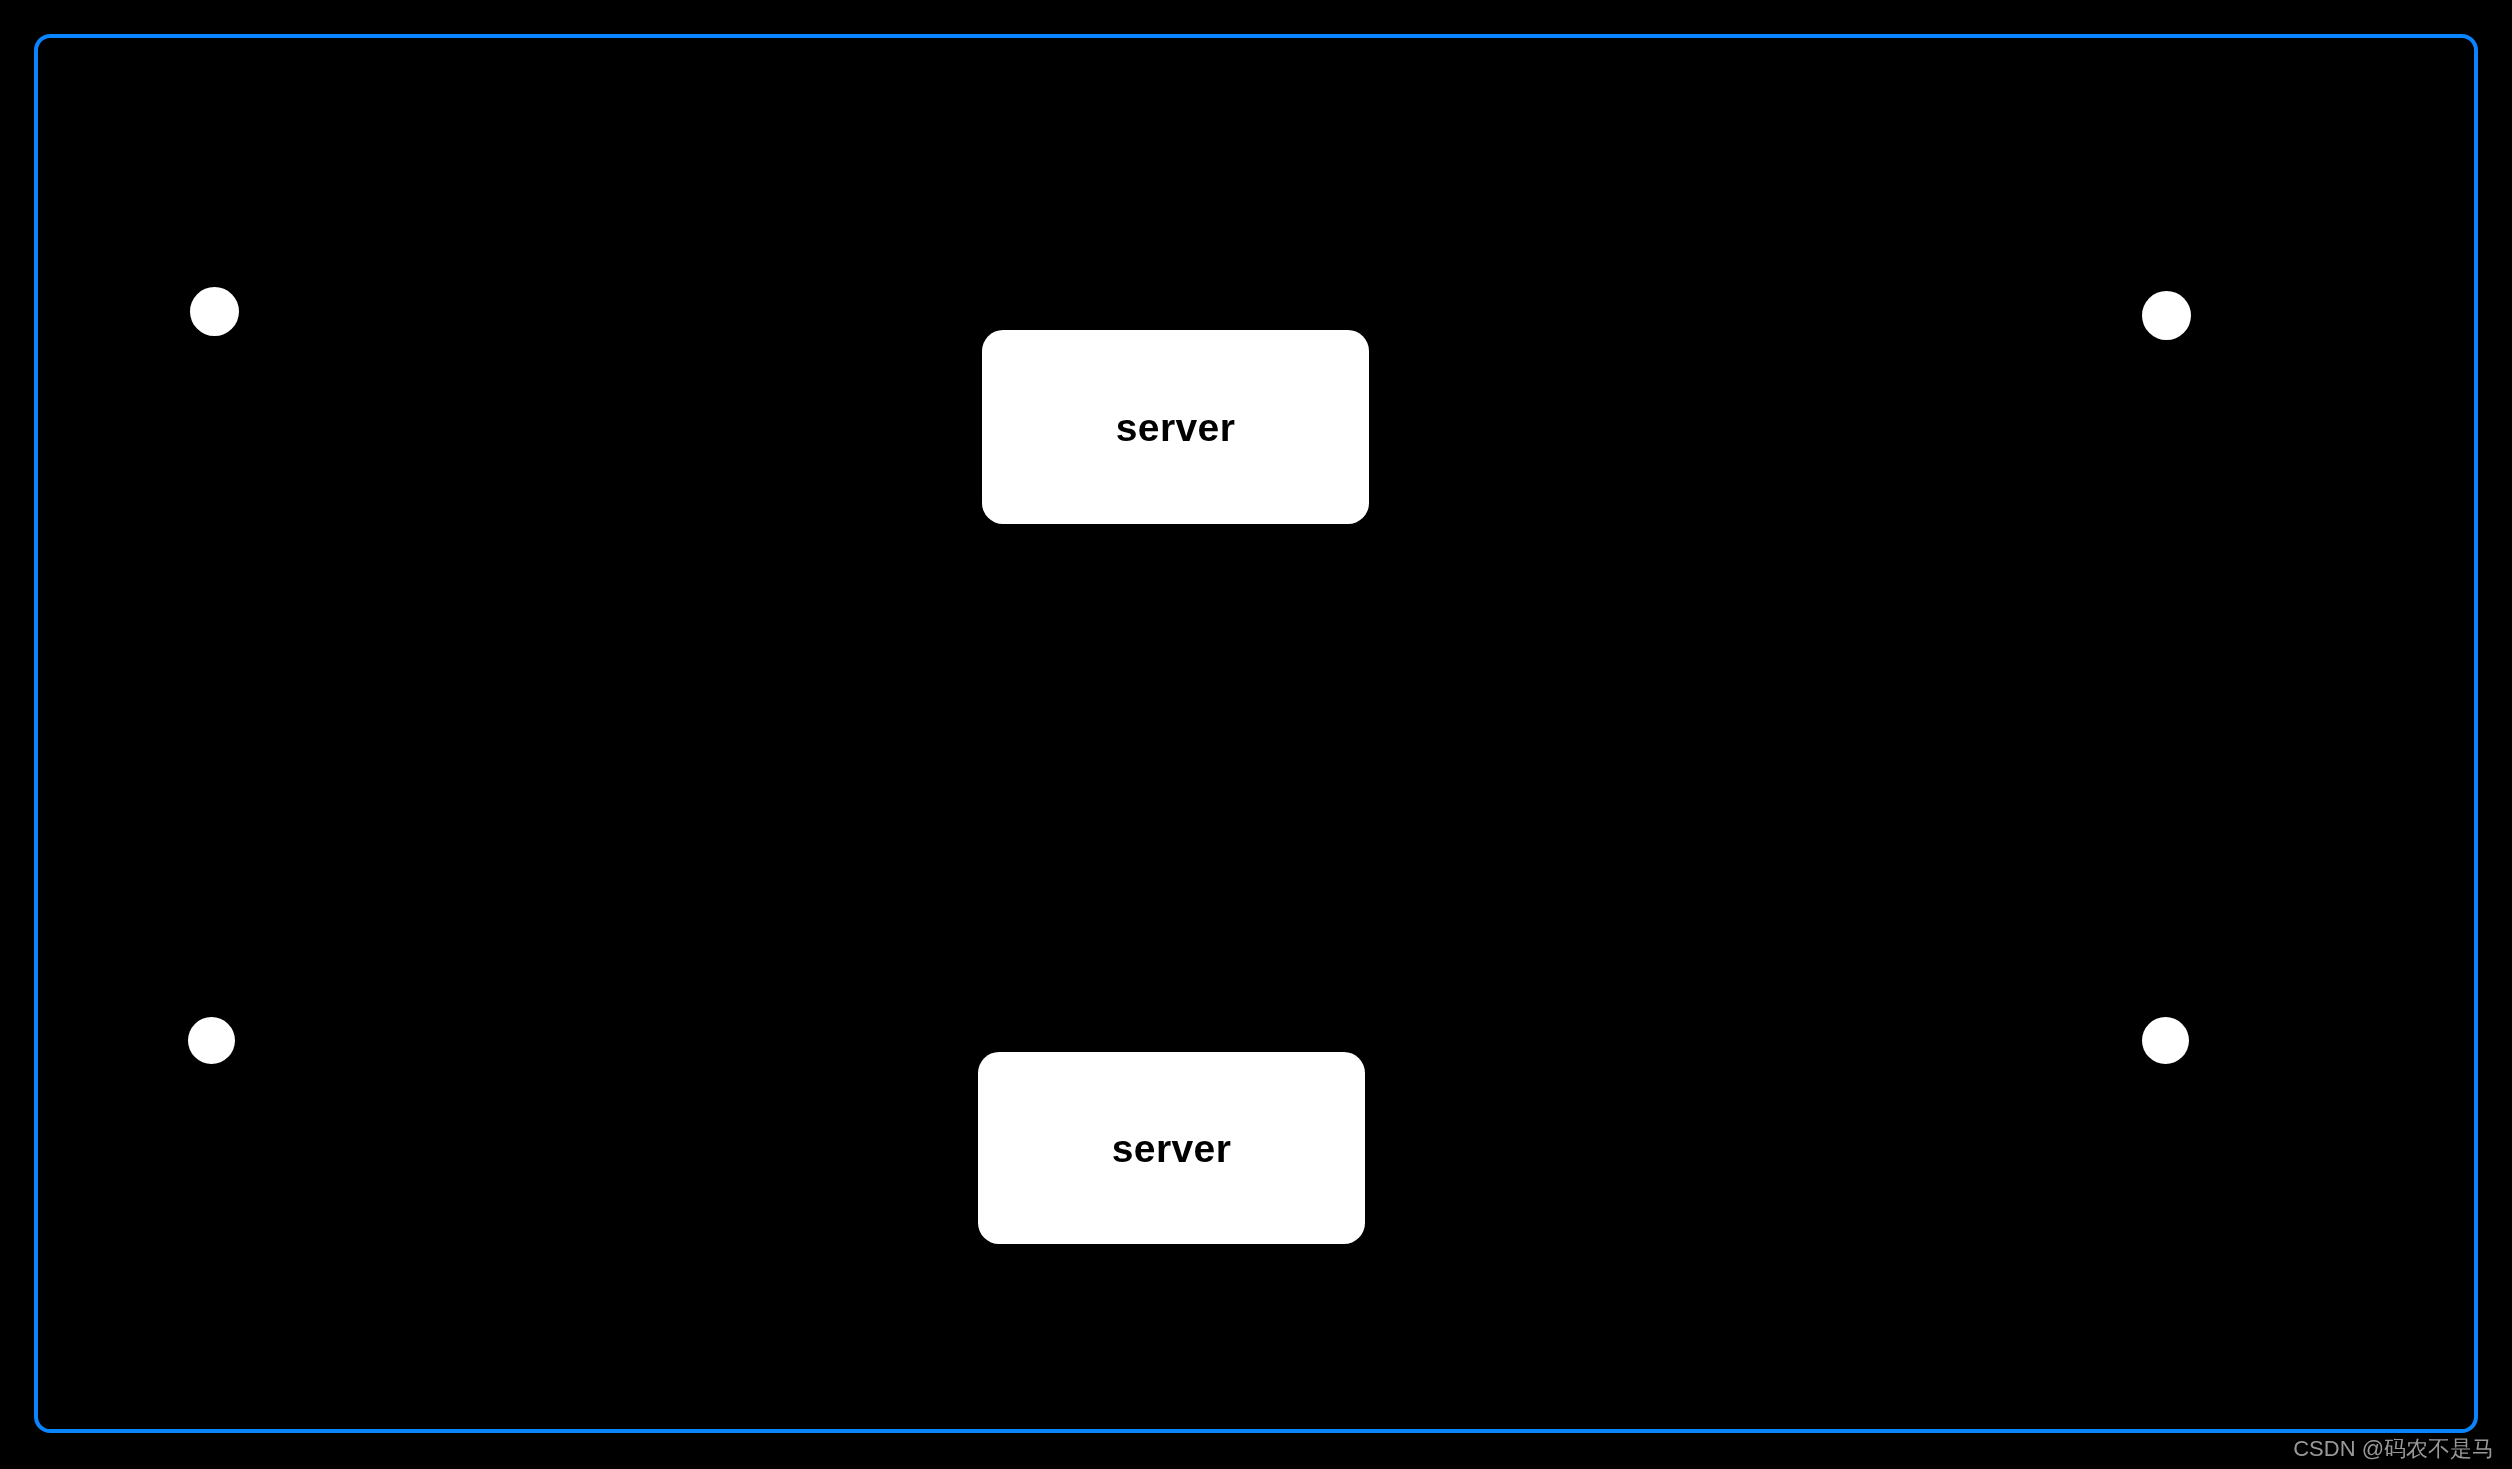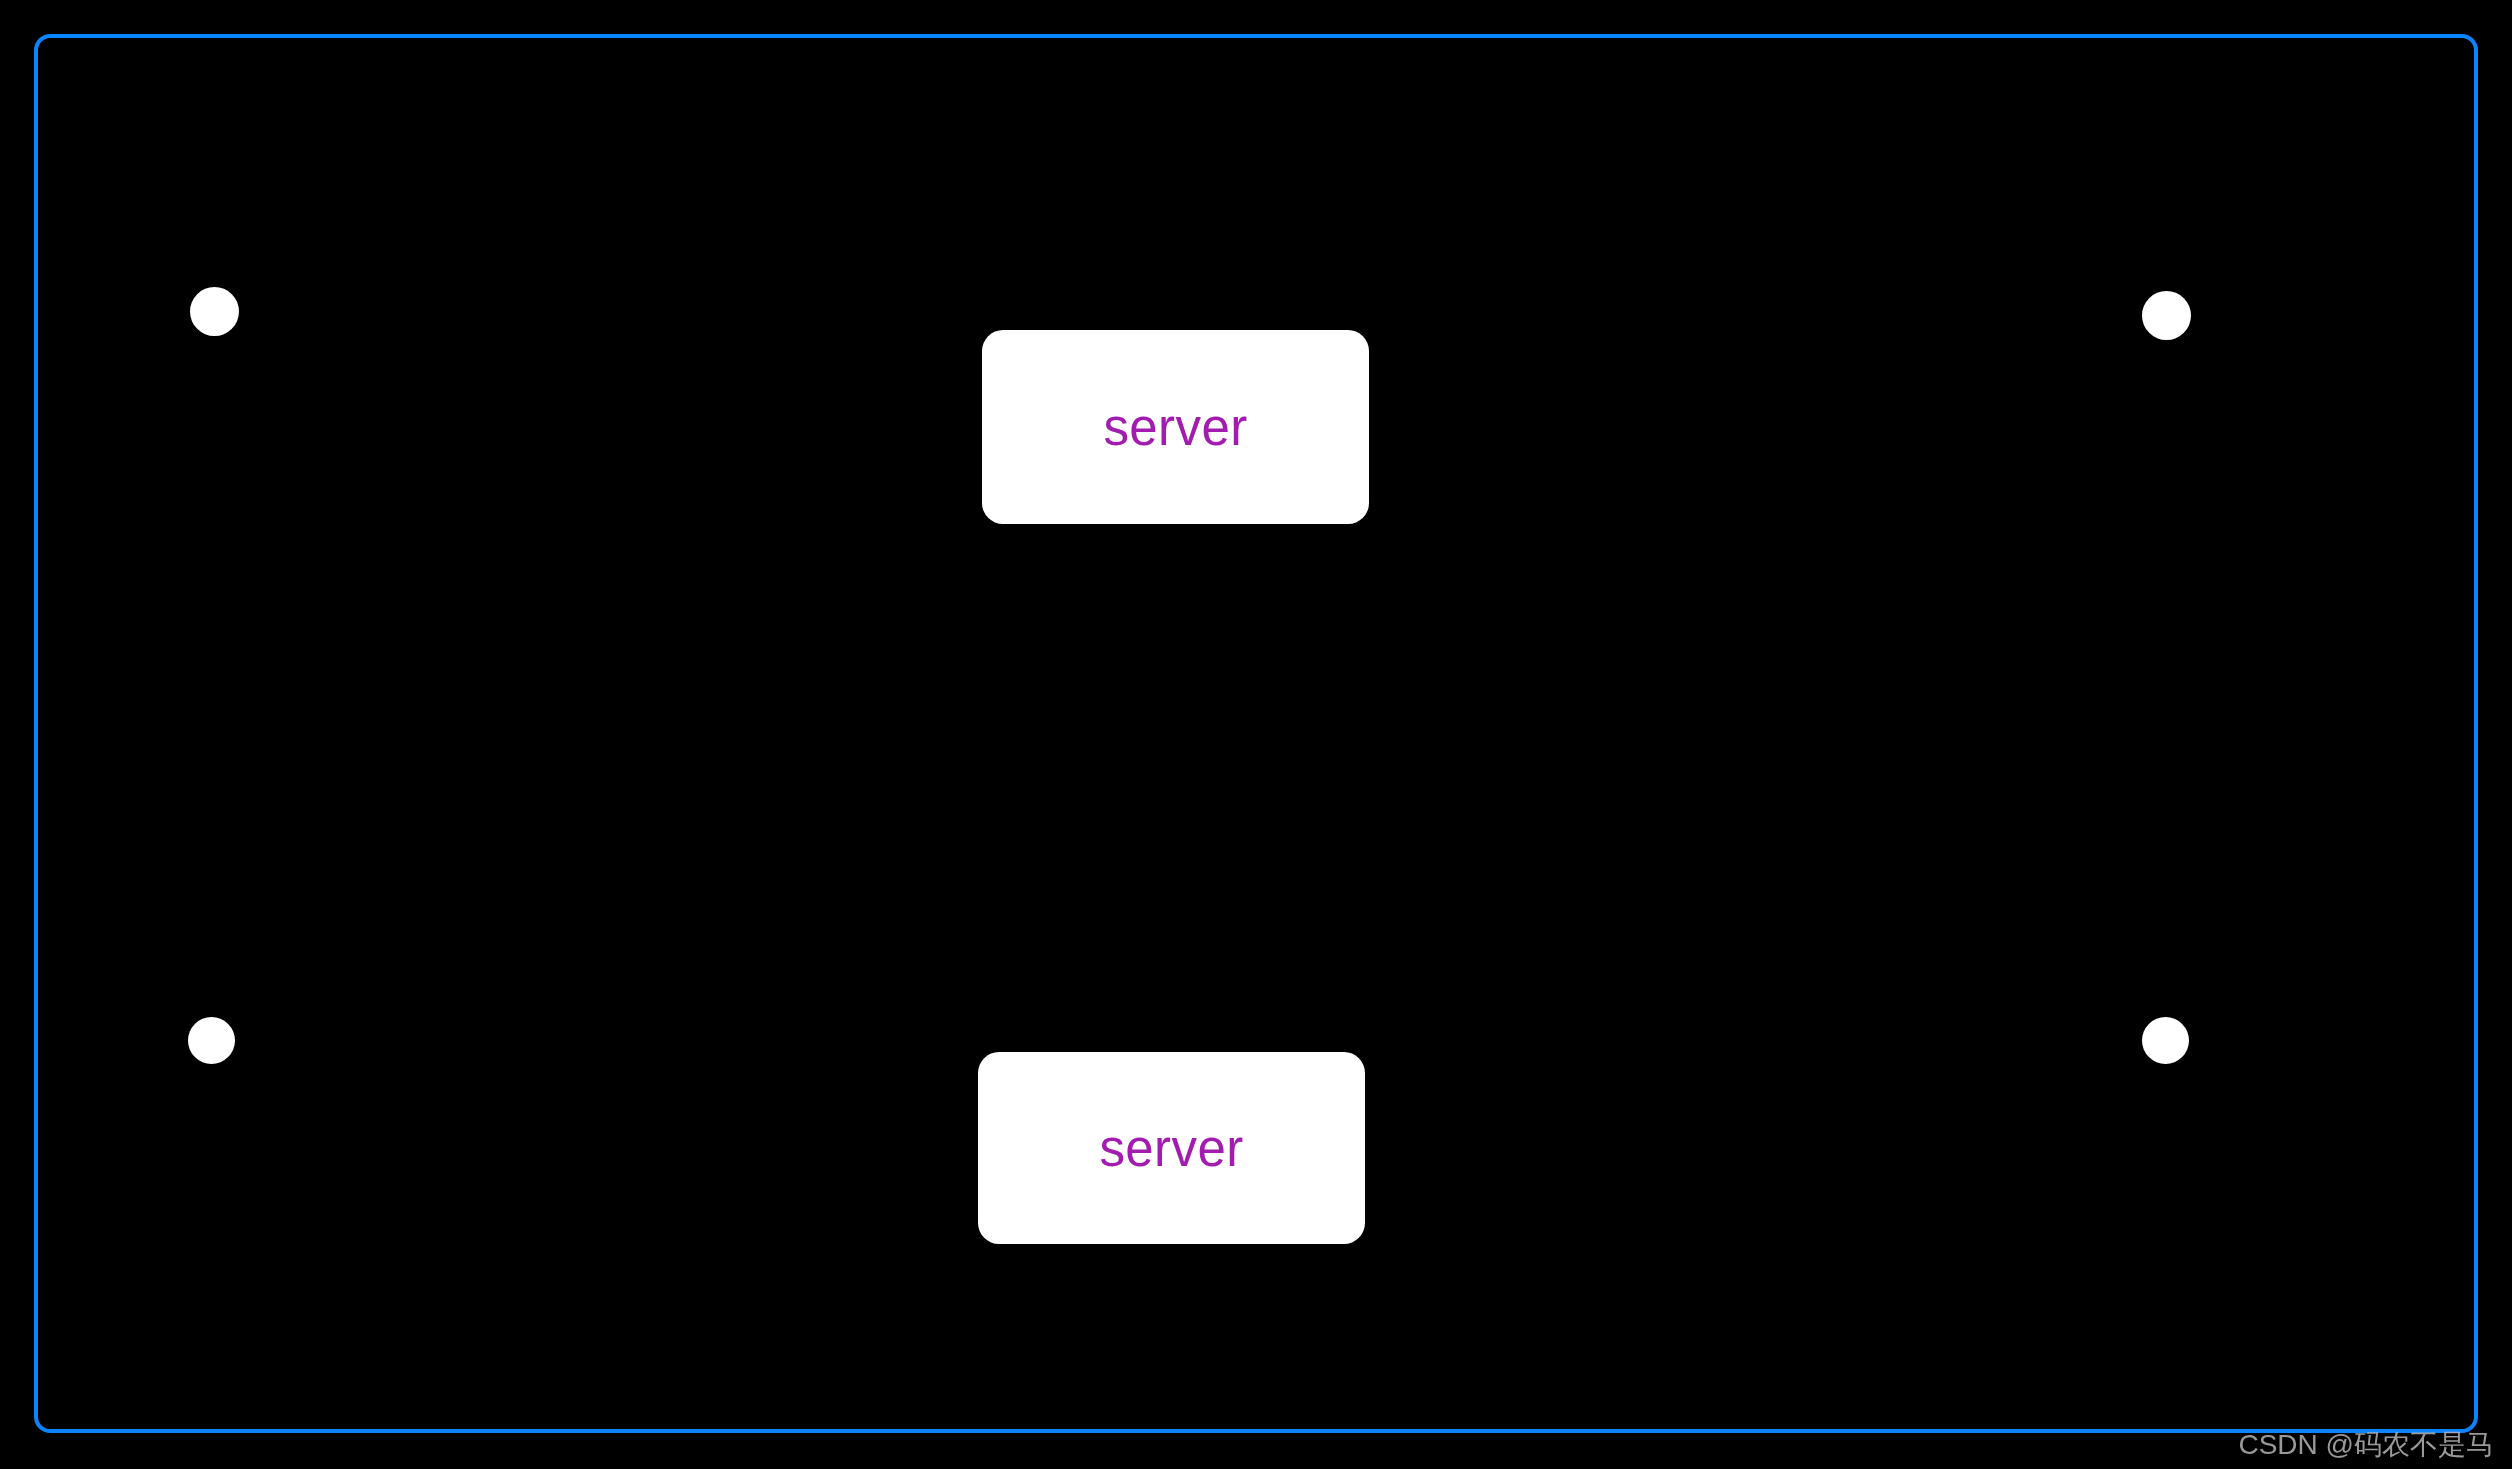--- a/index.html
+++ b/index.html
@@ -68,26 +68,26 @@
   
   .server-box {
     position: absolute;
     background: #ffffff;
     border-radius: 21px;
     display: flex;
     align-items: center;
     justify-content: center;
   }
   .server-box-label {
-    color: #a21caf;
+    color: #000000;
     font-family: "Liberation Sans", sans-serif;
-    font-size: 51px;
+    font-size: 39px;
     line-height: 1;
     letter-spacing: 0.4px;
-    font-weight: 400;
+    font-weight: 700;
     white-space: nowrap;
   }
   #server-box-top {
     left: 982px;
     top: 330px;
     width: 387px;
     height: 194px;
   }
   #server-box-bottom {
     left: 978px;
@@ -96,21 +96,21 @@
     height: 192px;
   }
 
   
   #watermark {
     position: absolute;
     right: 18px;
     bottom: 8.1px;
     color: #b4b4b4;
     font-family: "Liberation Sans", sans-serif;
-    font-size: 28px;
+    font-size: 22px;
     line-height: 1.2;
     white-space: nowrap;
     opacity: 0.85;
   }
 </style>
 </head>
 <body>
 
 <div id="canvas">
 

